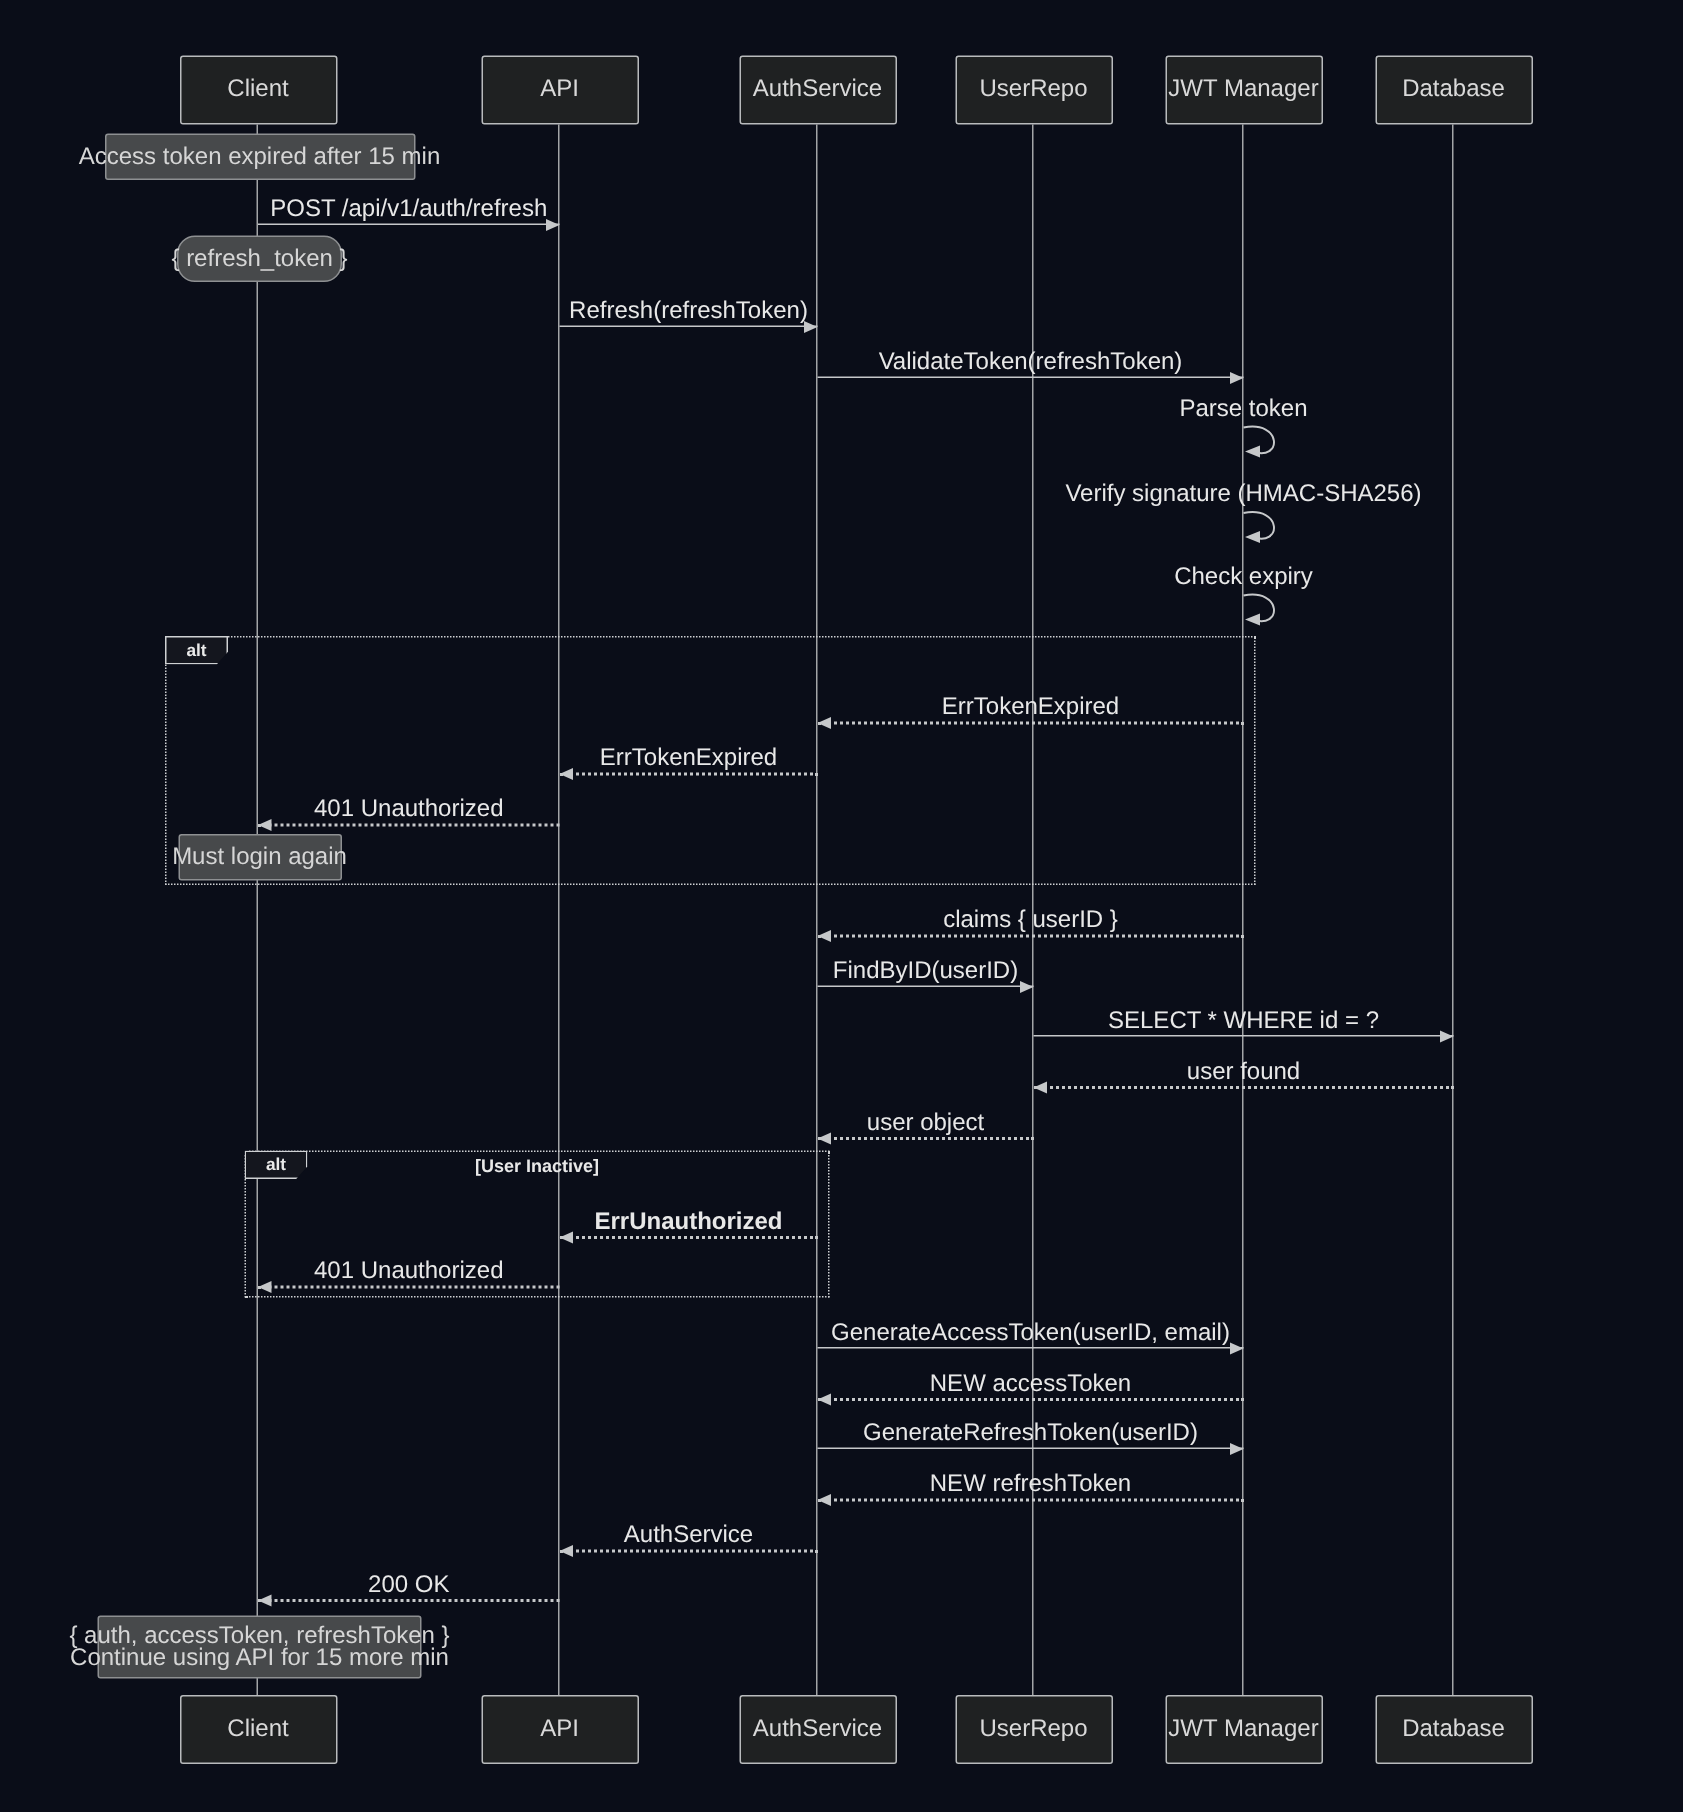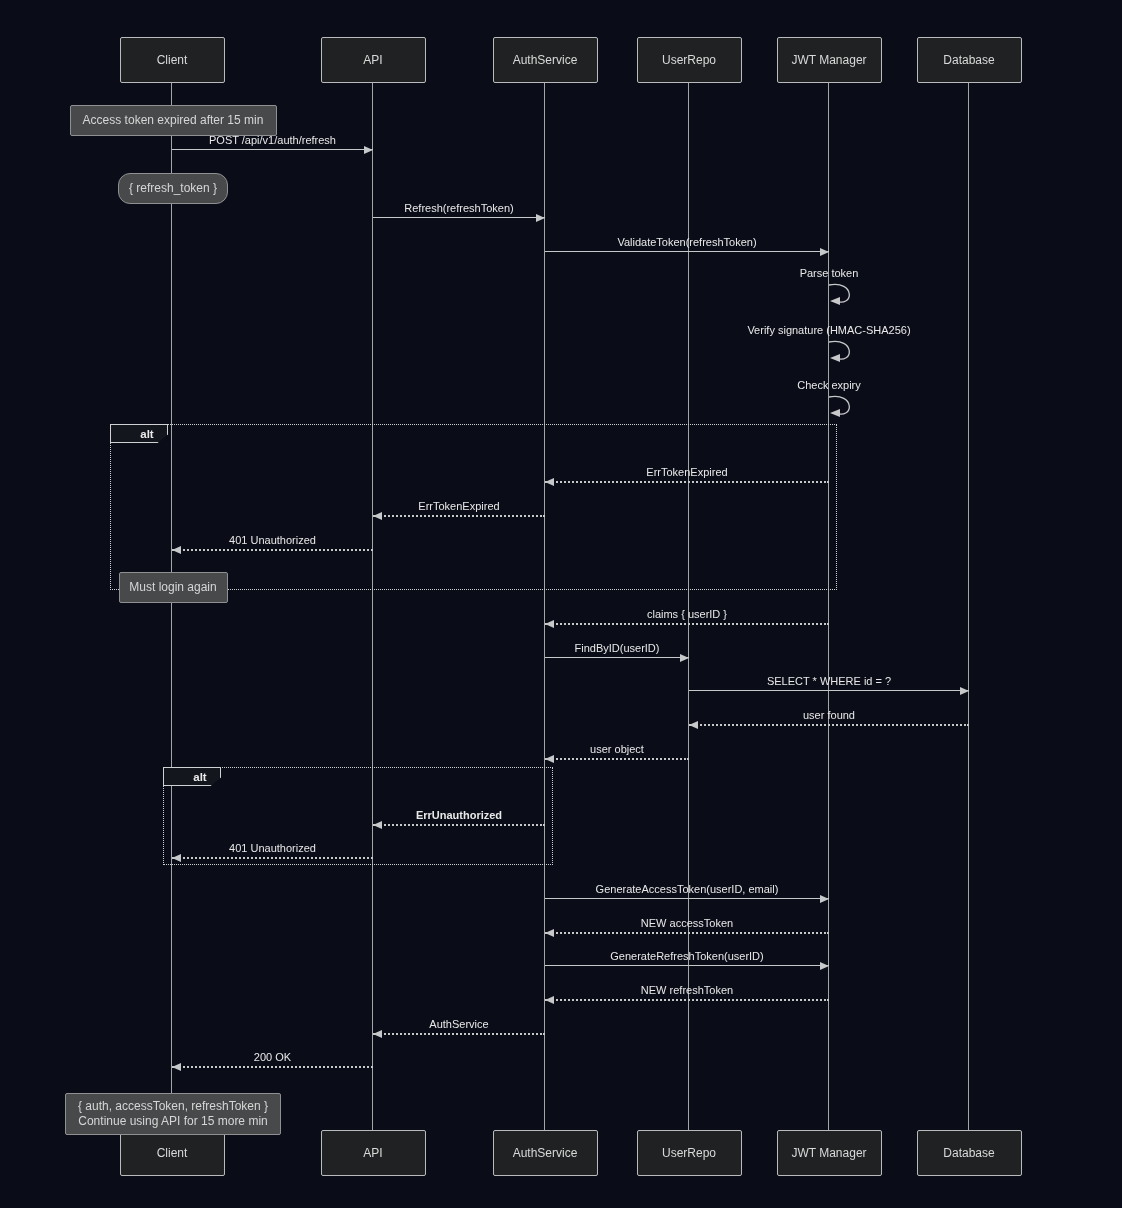--- a/index.html
+++ b/index.html
@@ -6,49 +6,48 @@
   #stage{
     position:relative;width:1122px;height:1208px;overflow:hidden;
     background:var(--bg,#0a0d18);
     font-family:"Liberation Sans","DejaVu Sans",sans-serif;
     -webkit-font-smoothing:antialiased;
   }
   .abs{position:absolute;}
   .pbox{
     width:103px;height:44px;background:var(--boxfill);
     border:1px solid var(--boxborder);border-radius:2px;
-    color:var(--boxtext);font-size:12px;
+    color:var(--boxtext);font-size:16px;
     display:flex;align-items:center;justify-content:center;
     box-sizing:content-box;z-index:3;
   }
   .lifeline{width:0;border-left:1.5px solid var(--lifeline);z-index:1;}
   .msgline{height:0;z-index:4;}
   .msgline.solid{border-top:1.5px solid var(--line);}
   .msgline.dashed{border-top:2px dotted var(--line);}
   .arr{width:0;height:0;z-index:5;}
   .arrR{border-top:4px solid transparent;border-bottom:4px solid transparent;border-left:9px solid var(--line);}
   .arrL{border-top:4px solid transparent;border-bottom:4px solid transparent;border-right:9px solid var(--line);}
   .msglabel{
     width:340px;text-align:center;color:var(--msgtext);
-    font-size:11px;line-height:14px;z-index:5;white-space:nowrap;
+    font-size:16px;line-height:14px;z-index:5;white-space:nowrap;
   }
   .note{
     background:var(--notefill);border:1px solid var(--noteborder);
-    border-radius:2px;color:var(--notetext);font-size:12px;line-height:15px;
+    border-radius:2px;color:var(--notetext);font-size:16px;line-height:15px;
     display:flex;flex-direction:column;align-items:center;justify-content:center;
-    z-index:6;white-space:nowrap;margin-top:16px;
+    z-index:6;white-space:nowrap;
   }
   .frame{border:1px dotted var(--framestroke);z-index:2;box-sizing:border-box;}
   .framelabel{
     background:var(--framelabelfill);border:1px solid var(--framestroke);
     color:#eaeaea;font-size:11.5px;font-weight:bold;
     width:40px;height:17px;display:flex;align-items:center;justify-content:center;
     clip-path:polygon(0 0,100% 0,100% 55%,82% 100%,0 100%);
     z-index:4;
-    padding-left:16px;
   }
   .frameguard{
     text-align:center;color:var(--msgtext);font-size:12px;font-weight:600;
     z-index:4;white-space:nowrap;
   }
   svg.selfloop{overflow:visible;z-index:4;position:absolute;}
 </style>
 </head>
 <body>
 
@@ -68,20 +67,21 @@
     <div class="abs pbox" style="left: 636.5px; top: 37px;">UserRepo</div>
     <div class="abs pbox" style="left: 636.5px; top: 1130px;">UserRepo</div>
     <div class="abs pbox" style="left: 776.5px; top: 37px;">JWT Manager</div>
     <div class="abs pbox" style="left: 776.5px; top: 1130px;">JWT Manager</div>
     <div class="abs pbox" style="left: 916.5px; top: 37px;">Database</div>
     <div class="abs pbox" style="left: 916.5px; top: 1130px;">Database</div>
     <div class="abs frame" style="left: 110px; top: 424px; width: 727px; height: 166px;"></div>
     <div class="abs framelabel" style="left: 110px; top: 424px;">alt</div>
     <div class="abs frame" style="left: 163px; top: 767px; width: 390px; height: 98px;"></div>
     <div class="abs framelabel" style="left: 163px; top: 767px;">alt</div>
+    <div class="abs frameguard" style="left: 163px; top: 770px; width: 390px;">[User Inactive]</div>
     <div class="abs msgline solid" style="left: 172px; top: 149px; width: 201px;"></div>
     <div class="abs arr arrR" style="left: 364px; top: 145.5px;"></div>
     <div class="abs msglabel" style="left: 102.5px; top: 133px;">POST /api/v1/auth/refresh</div>
     <div class="abs msgline solid" style="left: 373px; top: 217px; width: 172px;"></div>
     <div class="abs arr arrR" style="left: 536px; top: 213.5px;"></div>
     <div class="abs msglabel" style="left: 289px; top: 201px;">Refresh(refreshToken)</div>
     <div class="abs msgline solid" style="left: 545px; top: 251px; width: 284px;"></div>
     <div class="abs arr arrR" style="left: 820px; top: 247.5px;"></div>
     <div class="abs msglabel" style="left: 517px; top: 235px;">ValidateToken(refreshToken)</div>
     <div class="abs msglabel" style="left: 659px; top: 266px;">Parse token</div>

